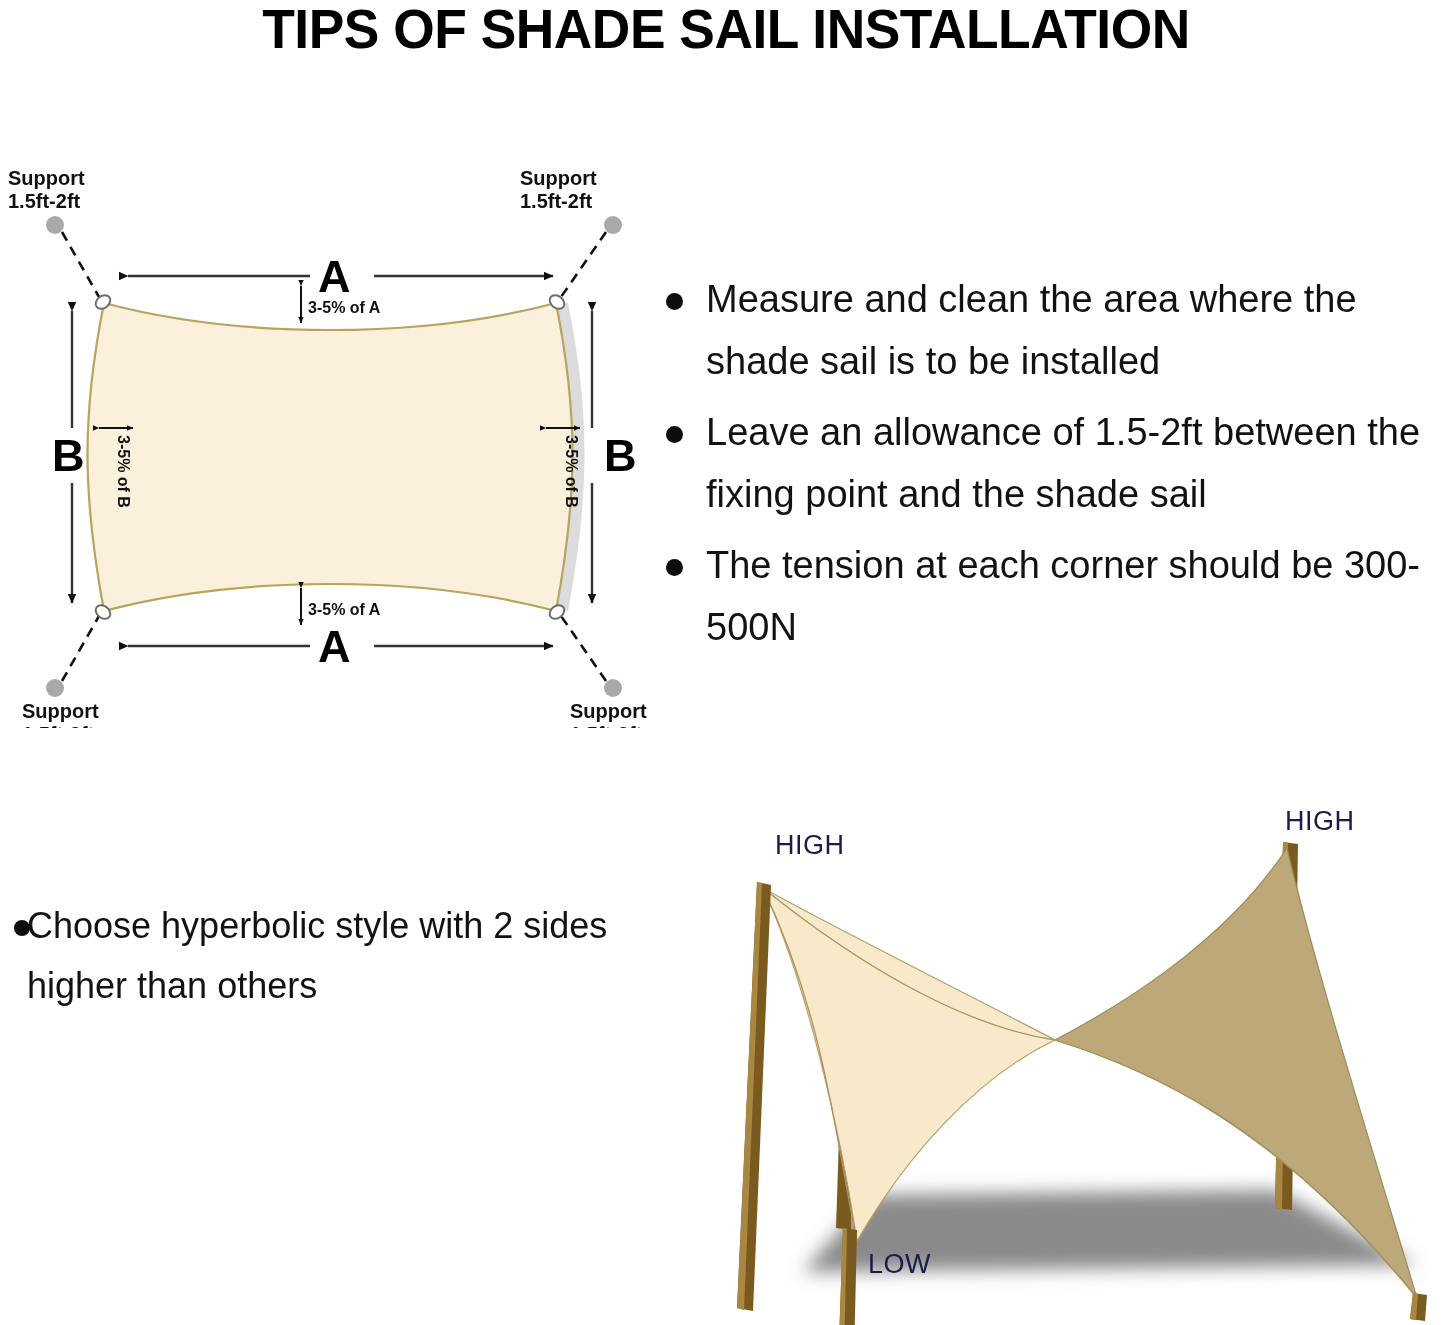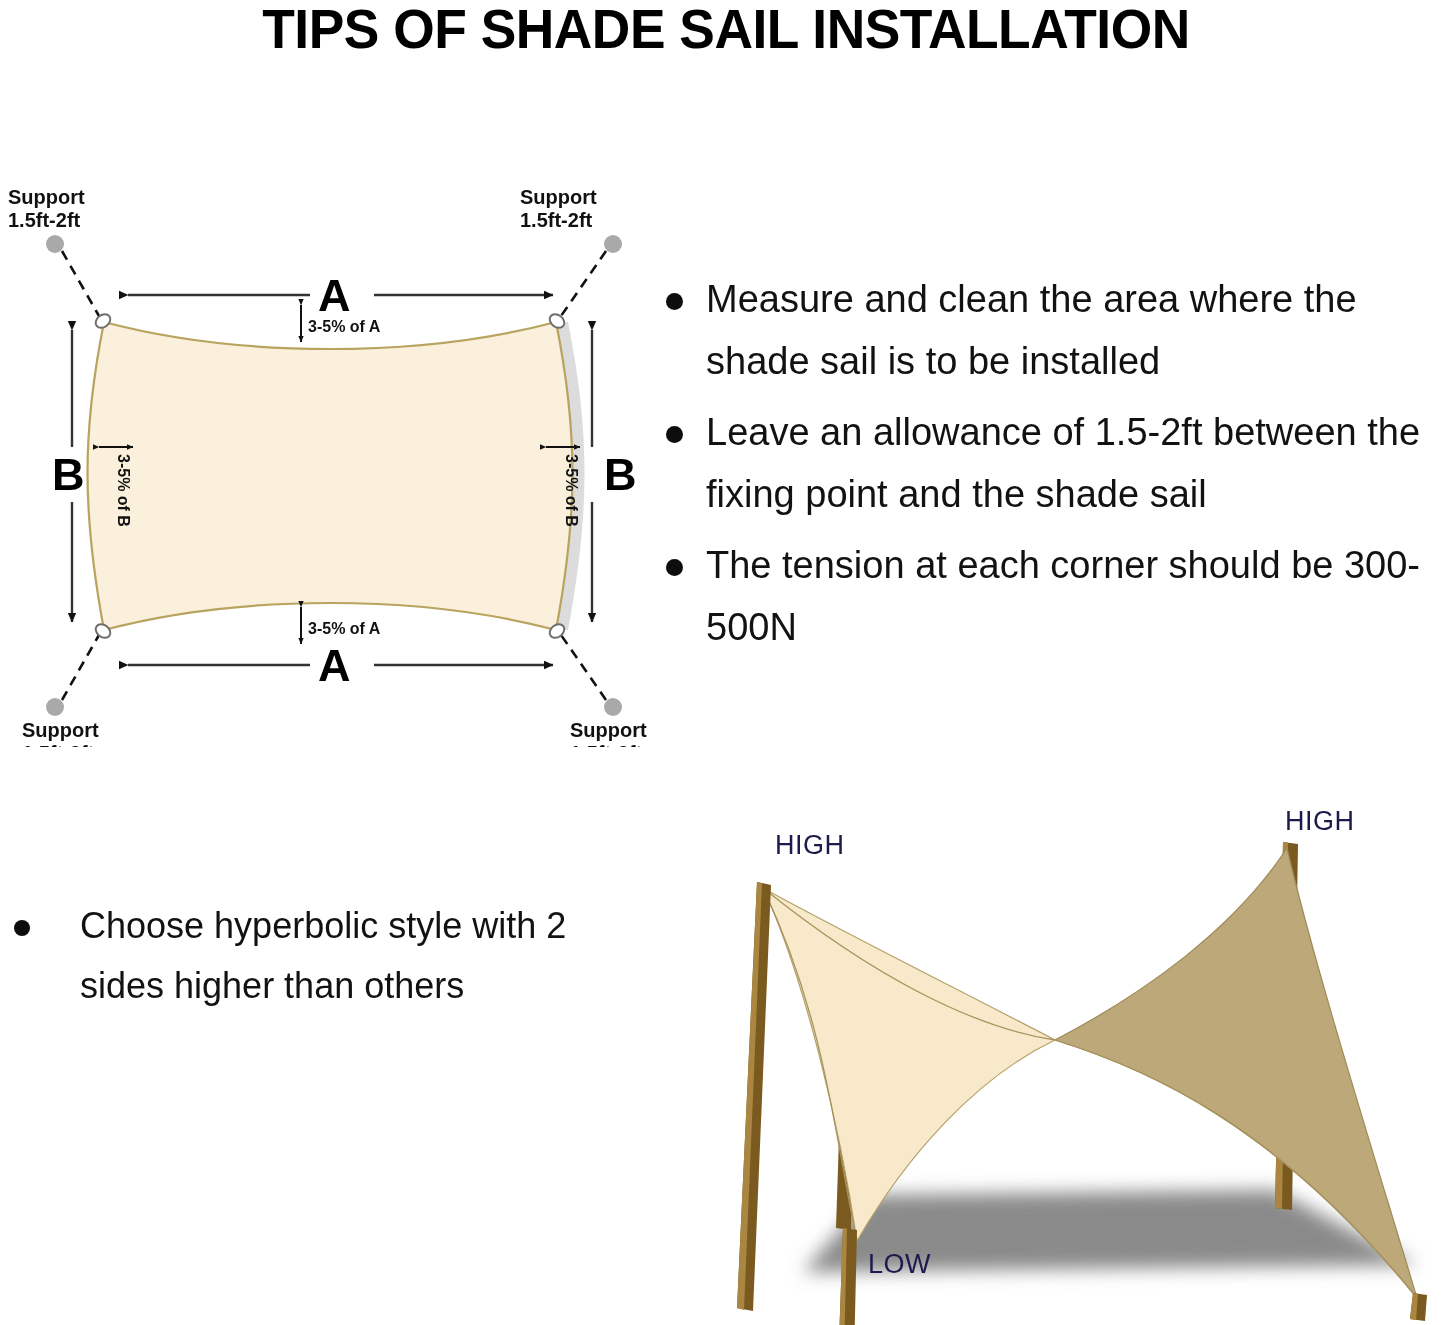--- a/index.html
+++ b/index.html
@@ -12,35 +12,35 @@
     text-align:center;font-family:"Liberation Sans","DejaVu Sans",sans-serif;
     font-weight:bold;font-size:55px;line-height:58px;letter-spacing:-0.5px;
     transform:scaleX(0.97);transform-origin:50% 0;
     white-space:nowrap;
   }
 
   
   .panel{position:absolute;}
 
   
-  #diagram-rect{left:0px;top:182px;width:660px;height:565px;}
+  #diagram-rect{left:0px;top:163px;width:660px;height:565px;}
   #diagram-rect svg{display:block;}
 
   
   #bullets-top{left:648px;top:268px;width:810px;}
   
   #bullets-bottom{left:0px;top:896px;width:640px;}
 
   .bullet-list{list-style:none;margin:0;padding:0;}
   .bullet-list li{
     position:relative;padding-left:58px;margin:0 0 9px 0;
     font-size:38px;line-height:62px;color:#121212;
     font-family:"Liberation Sans","DejaVu Sans",sans-serif;
   }
-  #bullets-bottom .bullet-list li{font-size:36px;line-height:60px;padding-left:80px;}
+  #bullets-bottom .bullet-list li{font-size:36px;line-height:60px;padding-left:27px;}
   .bullet-list li::before{
     content:"";position:absolute;left:18px;top:25px;
     width:17px;height:17px;border-radius:50%;background:#0d0d0d;
   }
   #bullets-bottom .bullet-list li::before{left:14px;top:24px;width:16px;height:16px;}
 
   
   #diagram-hyper{left:675px;top:778px;width:800px;height:547px;}
   #diagram-hyper svg{display:block;}
 

